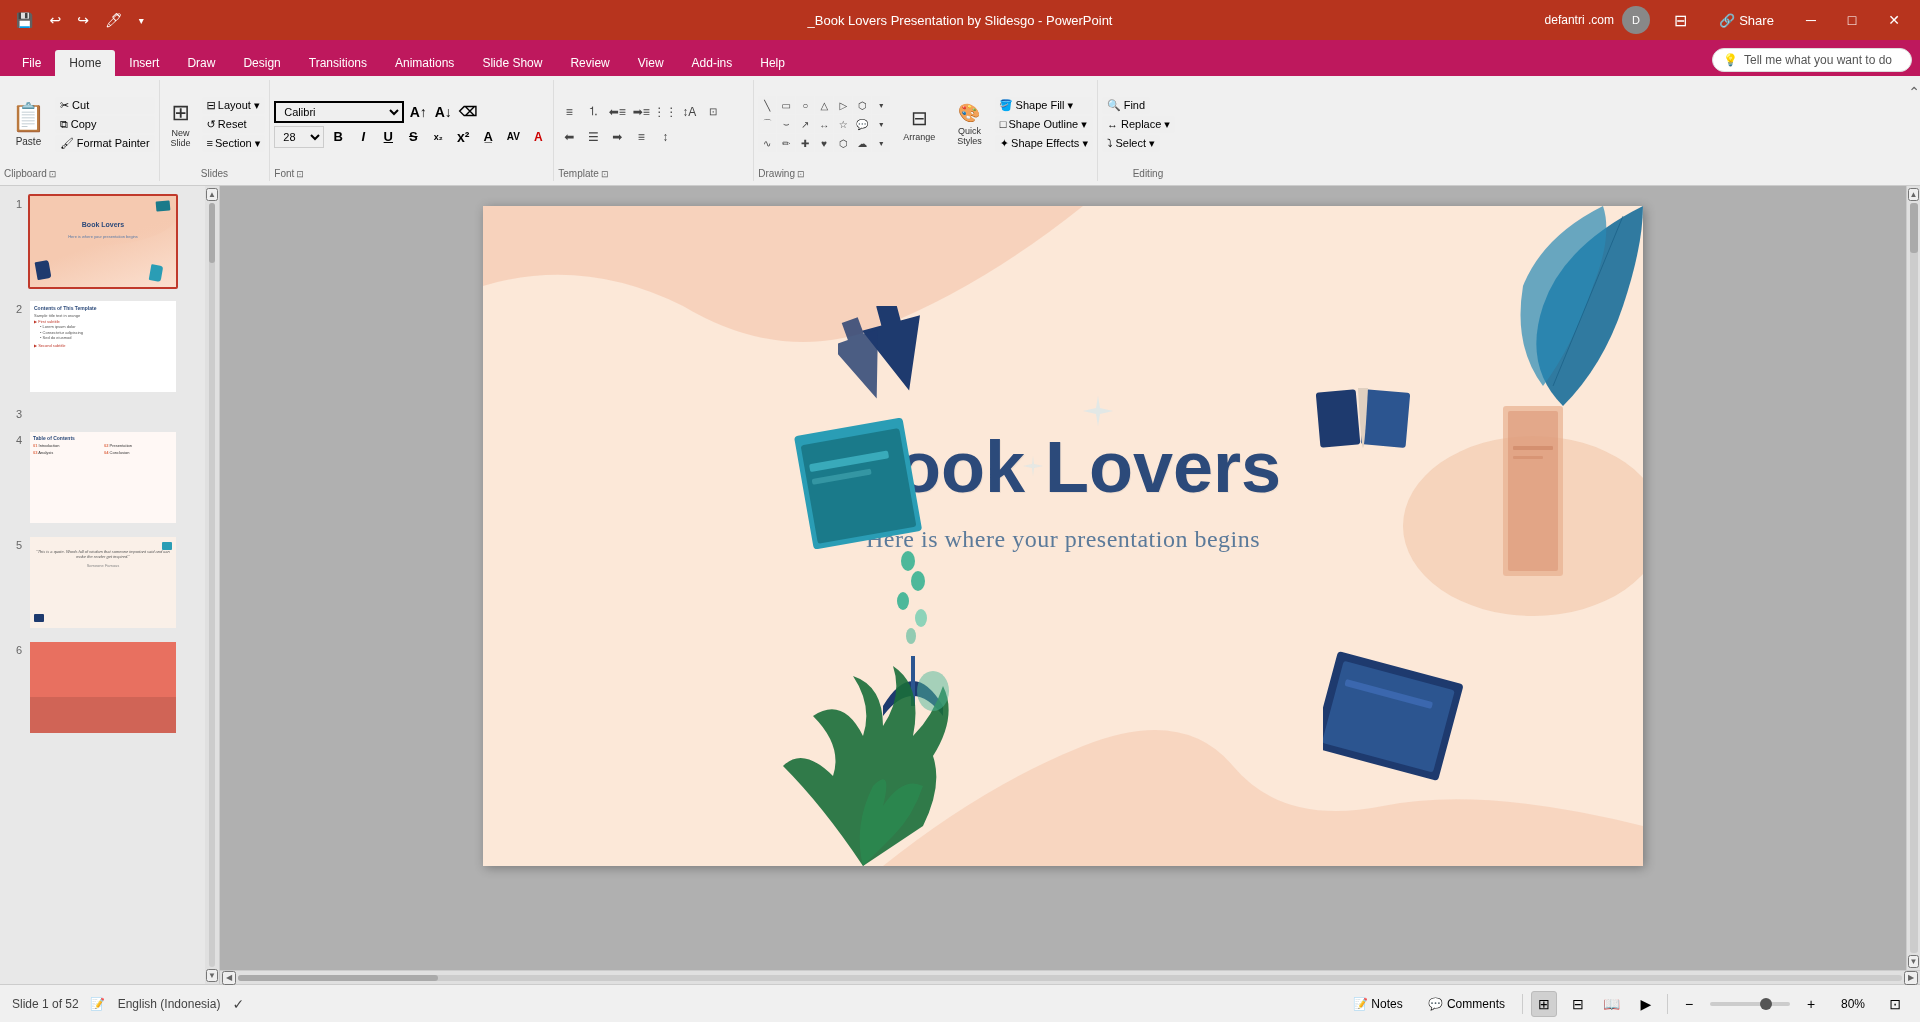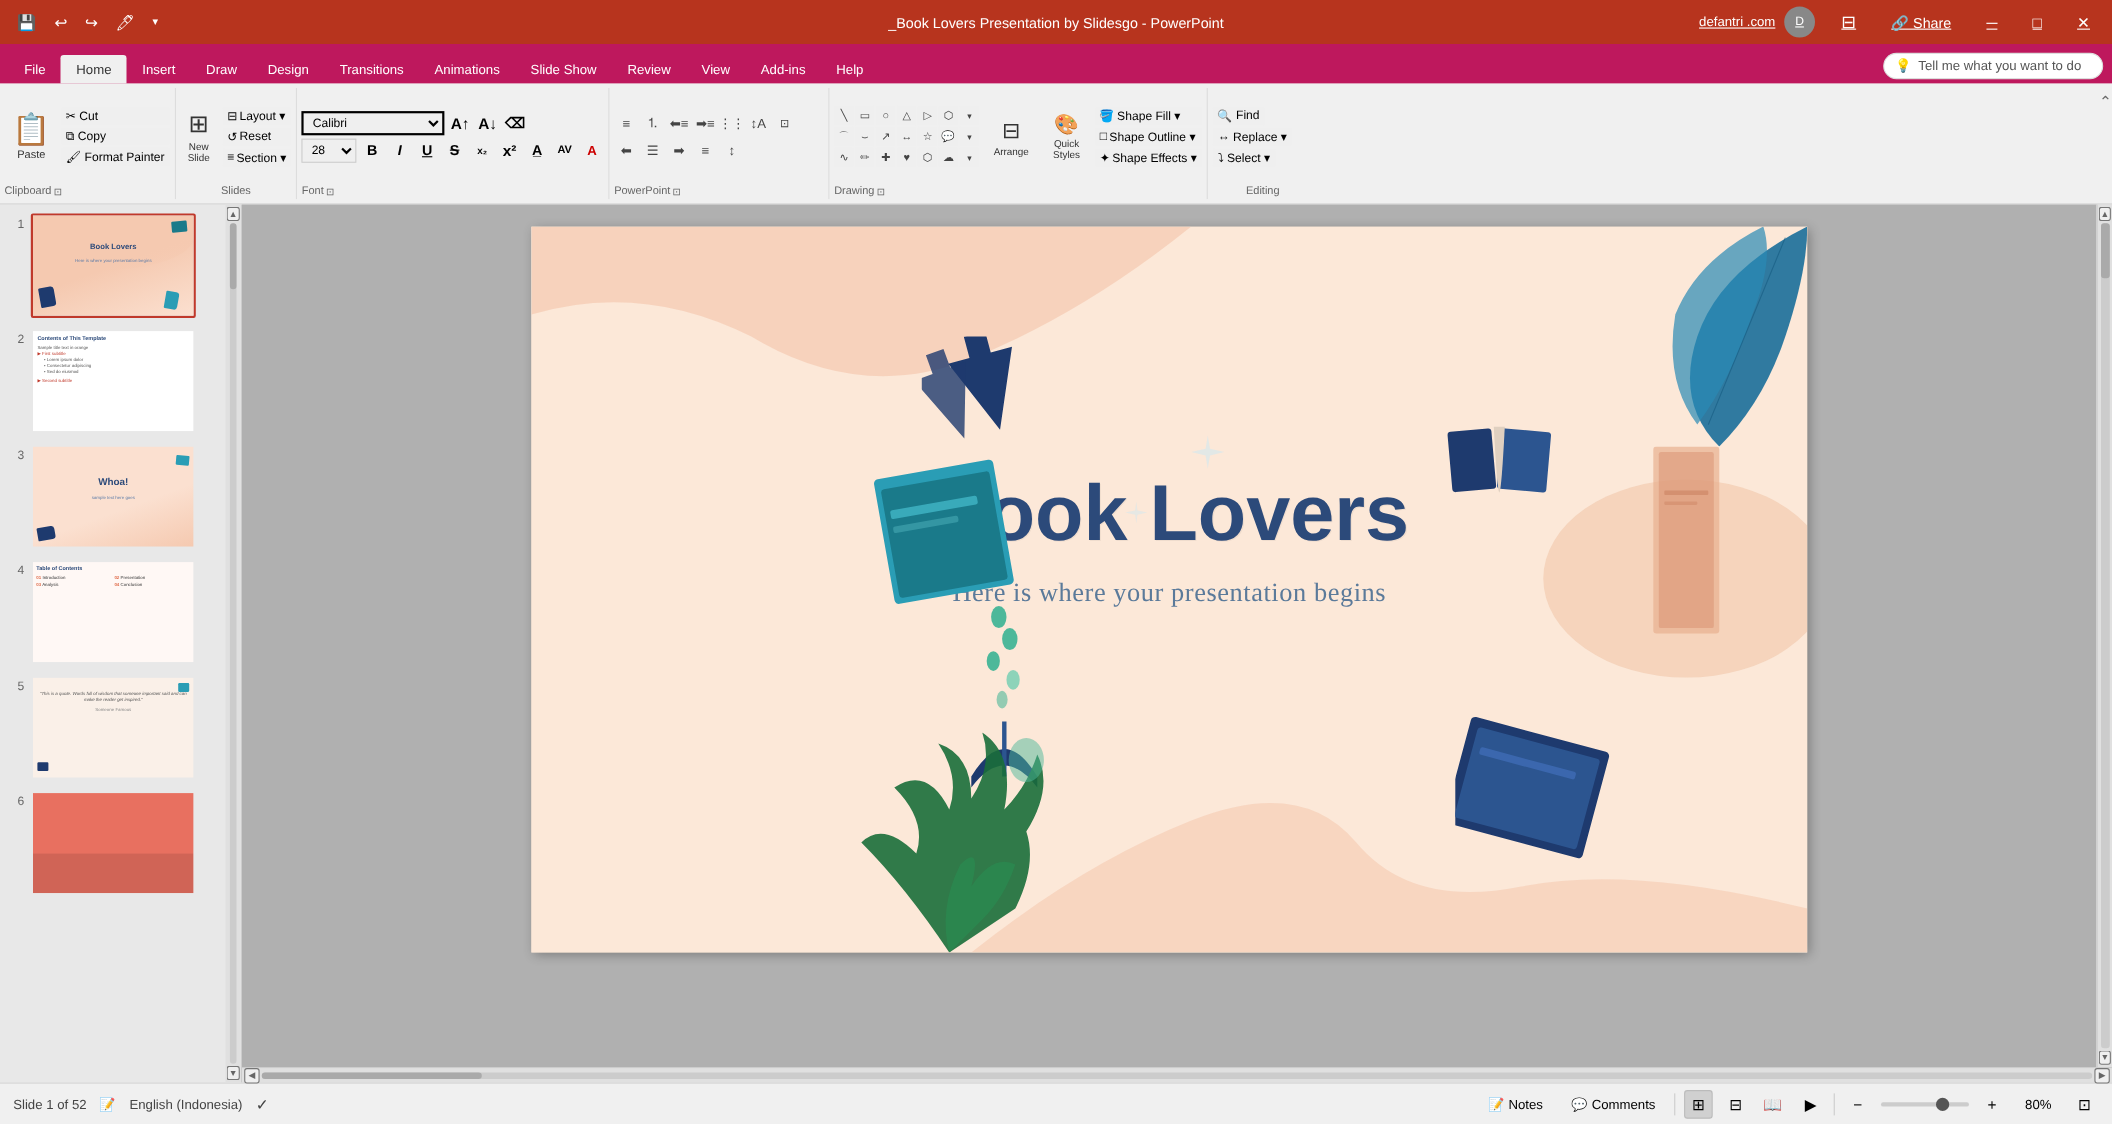--- a/index.html
+++ b/index.html
@@ -10,21 +10,21 @@
       height: 40px;
       background: #b7341e;
       display: flex;
       align-items: center;
       justify-content: space-between;
       padding: 0 12px;
       color: white;
     }
     #title-bar .left-controls { display: flex; align-items: center; gap: 8px; }
     #title-bar .title-text { position: absolute; left: 50%; transform: translateX(-50%); font-size: 13px; color: white; }
-    #title-bar .right-controls { display: flex; align-items: center; gap: 16px; font-size: 13px; text-decoration: underline; }
+    #title-bar .right-controls { display: flex; align-items: center; gap: 16px; font-size: 13px; }
     .win-btn { background: none; border: none; color: white; font-size: 14px; cursor: pointer; padding: 2px 8px; }
 
     
     #tab-bar {
       height: 36px;
       background: #be185d;
       display: flex;
       align-items: flex-end;
       padding-left: 8px;
     }
@@ -382,21 +382,21 @@
       </div>
       <div class="align-row">
         <button class="align-btn">⬅</button>
         <button class="align-btn">☰</button>
         <button class="align-btn">➡</button>
         <button class="align-btn">≡</button>
         <button class="align-btn">↕</button>
       </div>
     </div>
     <div class="ribbon-section-label" style="display:flex;align-items:center;gap:2px;">
-      <span>PowerPoint</span>
+      <span>Template</span>
       <span style="cursor:pointer;font-size:9px;">⊡</span>
     </div>
   </div>
 
   <div class="ribbon-section" style="min-width:320px">
     <div class="ribbon-section-body" style="gap:4px; align-items:center;">
 
       <div style="display:flex;flex-direction:column;gap:1px;">
         <div style="display:flex;gap:1px;">
           <button class="ds-cell">╲</button>
@@ -499,28 +499,20 @@
               <div style="margin-left:6px;">• Consectetur adipiscing</div>
               <div style="margin-left:6px;">• Sed do eiusmod</div>
               <div style="color:#c0392b; margin-top:2px;">▶ Second subtitle</div>
             </div>
           </div>
         </div>
       </div>
 
       <div class="slide-item">
         <span class="slide-number">3</span>
-        <div class="slide-thumb">
-          <div style="width:100%;height:100%;background:linear-gradient(160deg,#fbe0d0 60%,#f5c9b0);position:relative;overflow:hidden;">
-            <div style="position:absolute;top:30%;left:50%;transform:translateX(-50%);font-size:9px;font-weight:900;color:#2c4a7a;white-space:nowrap;">Whoa!</div>
-            <div style="position:absolute;top:48%;left:50%;transform:translateX(-50%);font-size:4px;color:#5b7ba8;white-space:nowrap;text-align:center;width:90%;">sample text here goes</div>
-            <div style="position:absolute;bottom:6px;left:4px;width:16px;height:12px;background:#1e3a6e;border-radius:1px 3px 3px 1px;transform:rotate(-10deg);"></div>
-            <div style="position:absolute;top:8px;right:4px;width:12px;height:9px;background:#2a9db5;border-radius:1px;transform:rotate(5deg);"></div>
-          </div>
-        </div>
       </div>
 
       <div class="slide-item">
         <span class="slide-number">4</span>
         <div class="slide-thumb">
           <div style="width:100%;height:100%;background:#fff8f5;position:relative;overflow:hidden;padding:3px;">
             <div style="font-size:5px;font-weight:bold;color:#2c4a7a;margin-bottom:2px;">Table of Contents</div>
             <div style="display:grid;grid-template-columns:1fr 1fr;gap:2px;font-size:4px;color:#333;">
               <div><span style="color:#e07050;font-weight:bold;">01</span> Introduction</div>
               <div><span style="color:#e07050;font-weight:bold;">02</span> Presentation</div>

